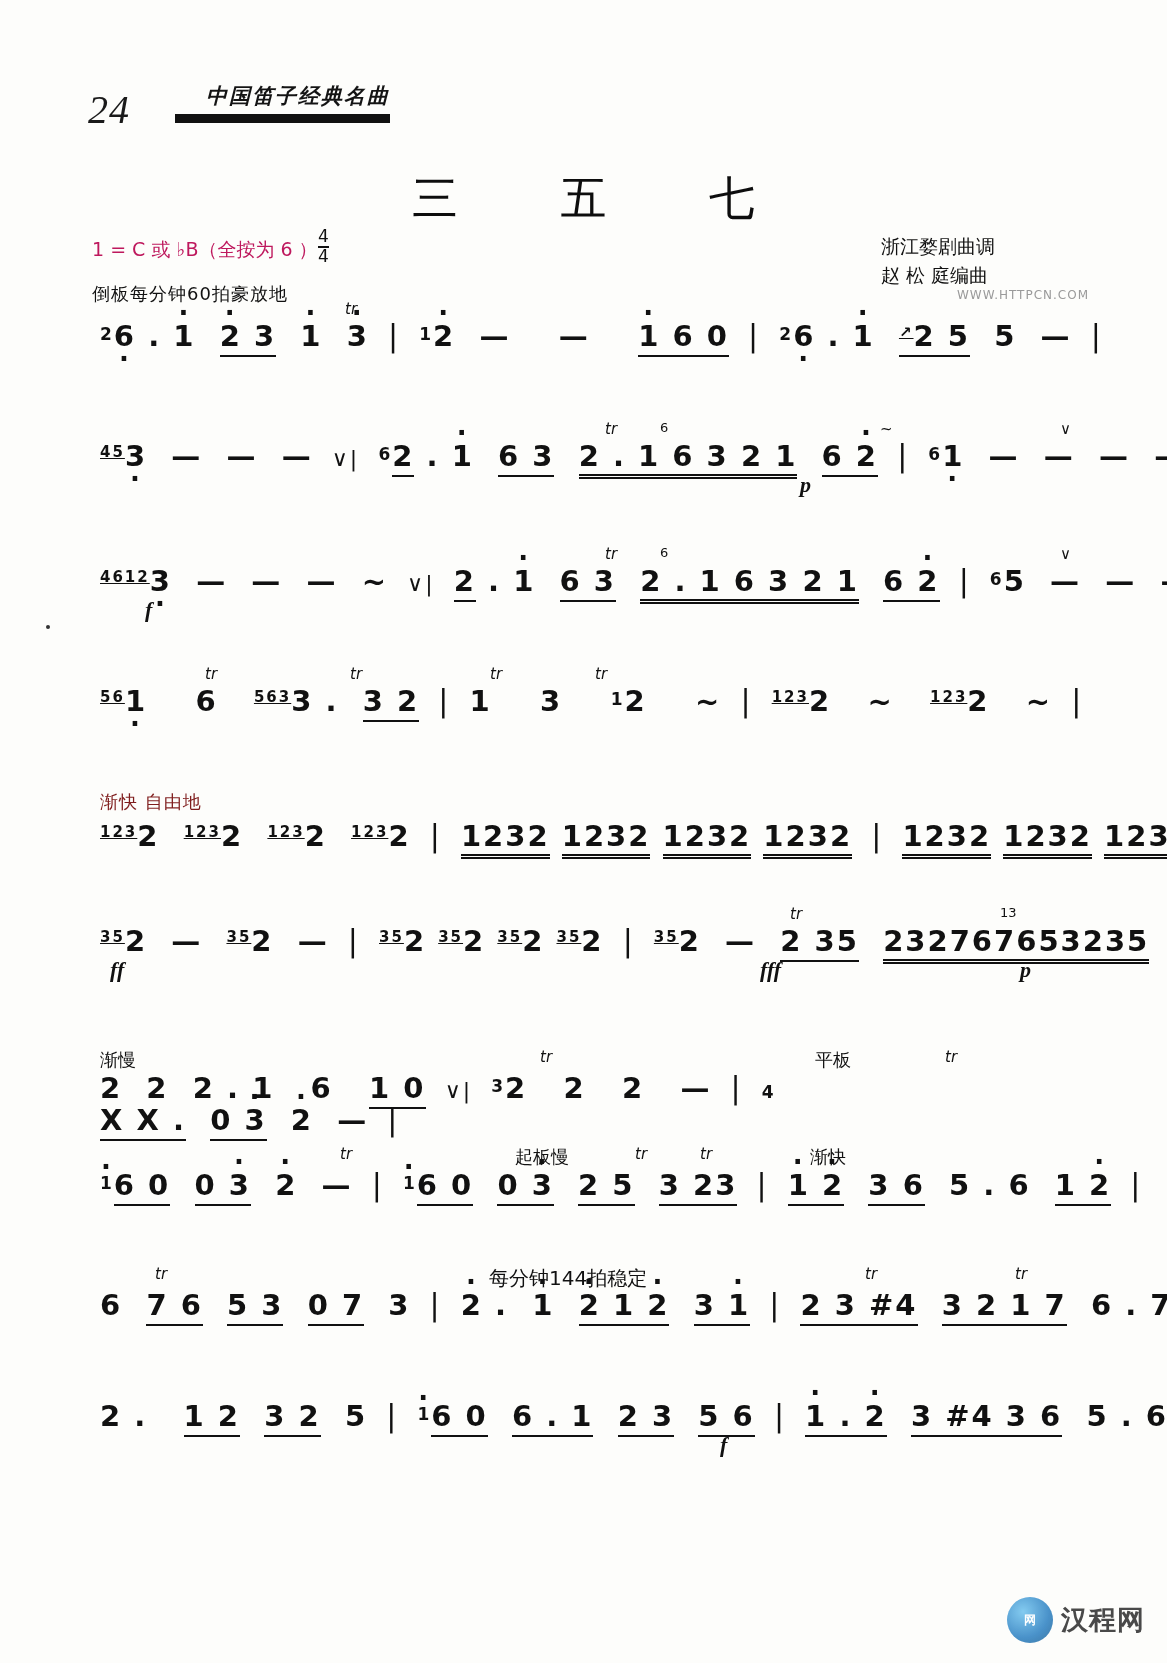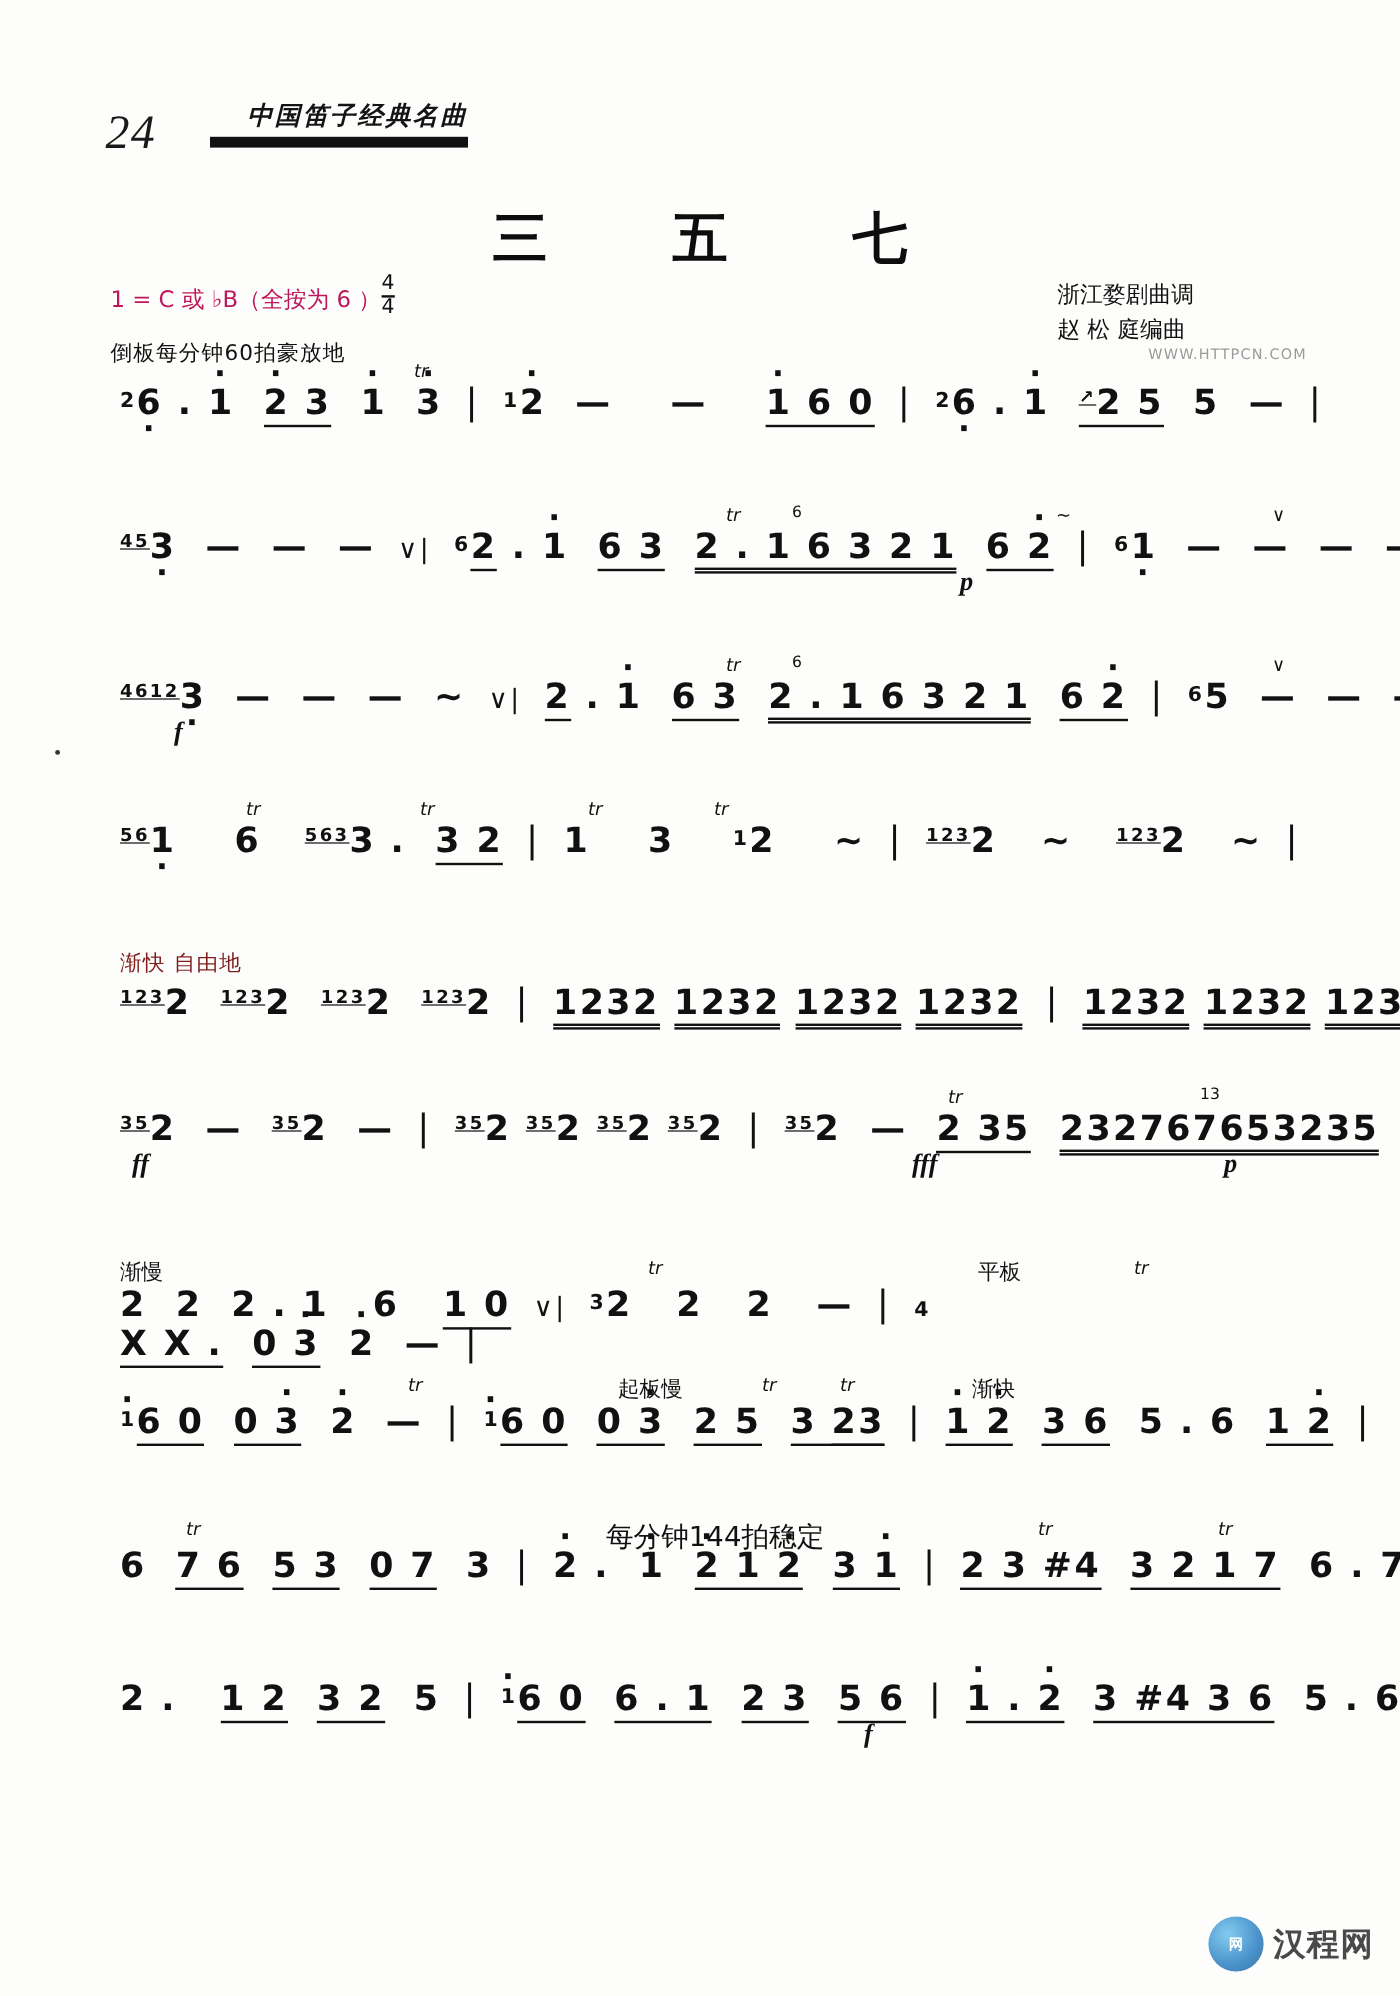--- a/index.html
+++ b/index.html
@@ -52,21 +52,21 @@
     background: #111;
   }
 
   .song-title {
     position: absolute;
     left: 0;
     right: 0;
     top: 168px;
     text-align: center;
     font-size: 46px;
-    font-weight: bold;
+    font-weight: normal;
     letter-spacing: 44px;
     font-family: "DejaVu Sans", sans-serif;
     color: #0d0d0d;
     text-indent: 44px;
   }
 
   
   .key-line {
     position: absolute;
     left: 92px;
@@ -388,21 +388,21 @@
       <span class="sm"><span class="hi">1</span></span><span class="u1">6 0</span>&nbsp;&nbsp;<span class="u1">0 <span class="hi">3</span></span>&nbsp;&nbsp;<span class="u1">2 5</span>&nbsp;&nbsp;<span class="u1">3 <span class="u1">23</span></span>
       <span class="bar">|</span>
       <span class="u1"><span class="hi">1</span> <span class="hi">2</span></span>&nbsp;&nbsp;<span class="u1">3 6</span>&nbsp;&nbsp;5 . 6&nbsp;&nbsp;<span class="u1">1 <span class="hi">2</span></span>
       <span class="bar">|</span>
     </div>
   </div>
 
   <div class="staff" style="top:1265px;">
     <div class="mark-row" style="height:24px;">
       <span style="left:55px;">tr</span>
-      <span style="left:405px; font-style:normal; font-size:23px;">每分钟144拍稳定</span>
+      <span style="left:389px; font-style:normal; font-size:20px;">每分钟144拍稳定</span>
       <span style="left:765px;">tr</span>
       <span style="left:915px;">tr</span>
     </div>
     <div class="notes">
       6&nbsp;&nbsp;<span class="u1">7 6</span>&nbsp;&nbsp;<span class="u1">5 3</span>&nbsp;&nbsp;<span class="u1">0 7</span>&nbsp;&nbsp;3
       <span class="bar">|</span>
       <span class="hi">2</span> .&nbsp;&nbsp;<span class="hi">1</span>&nbsp;&nbsp;<span class="u1"><span class="hi">2</span> 1 <span class="hi">2</span></span>&nbsp;&nbsp;<span class="u1">3 <span class="hi">1</span></span>
       <span class="bar">|</span>
       <span class="u1">2 3 #4</span>&nbsp;&nbsp;<span class="u1">3 2 1 7</span>&nbsp;&nbsp;6 . 7&nbsp;&nbsp;
       

